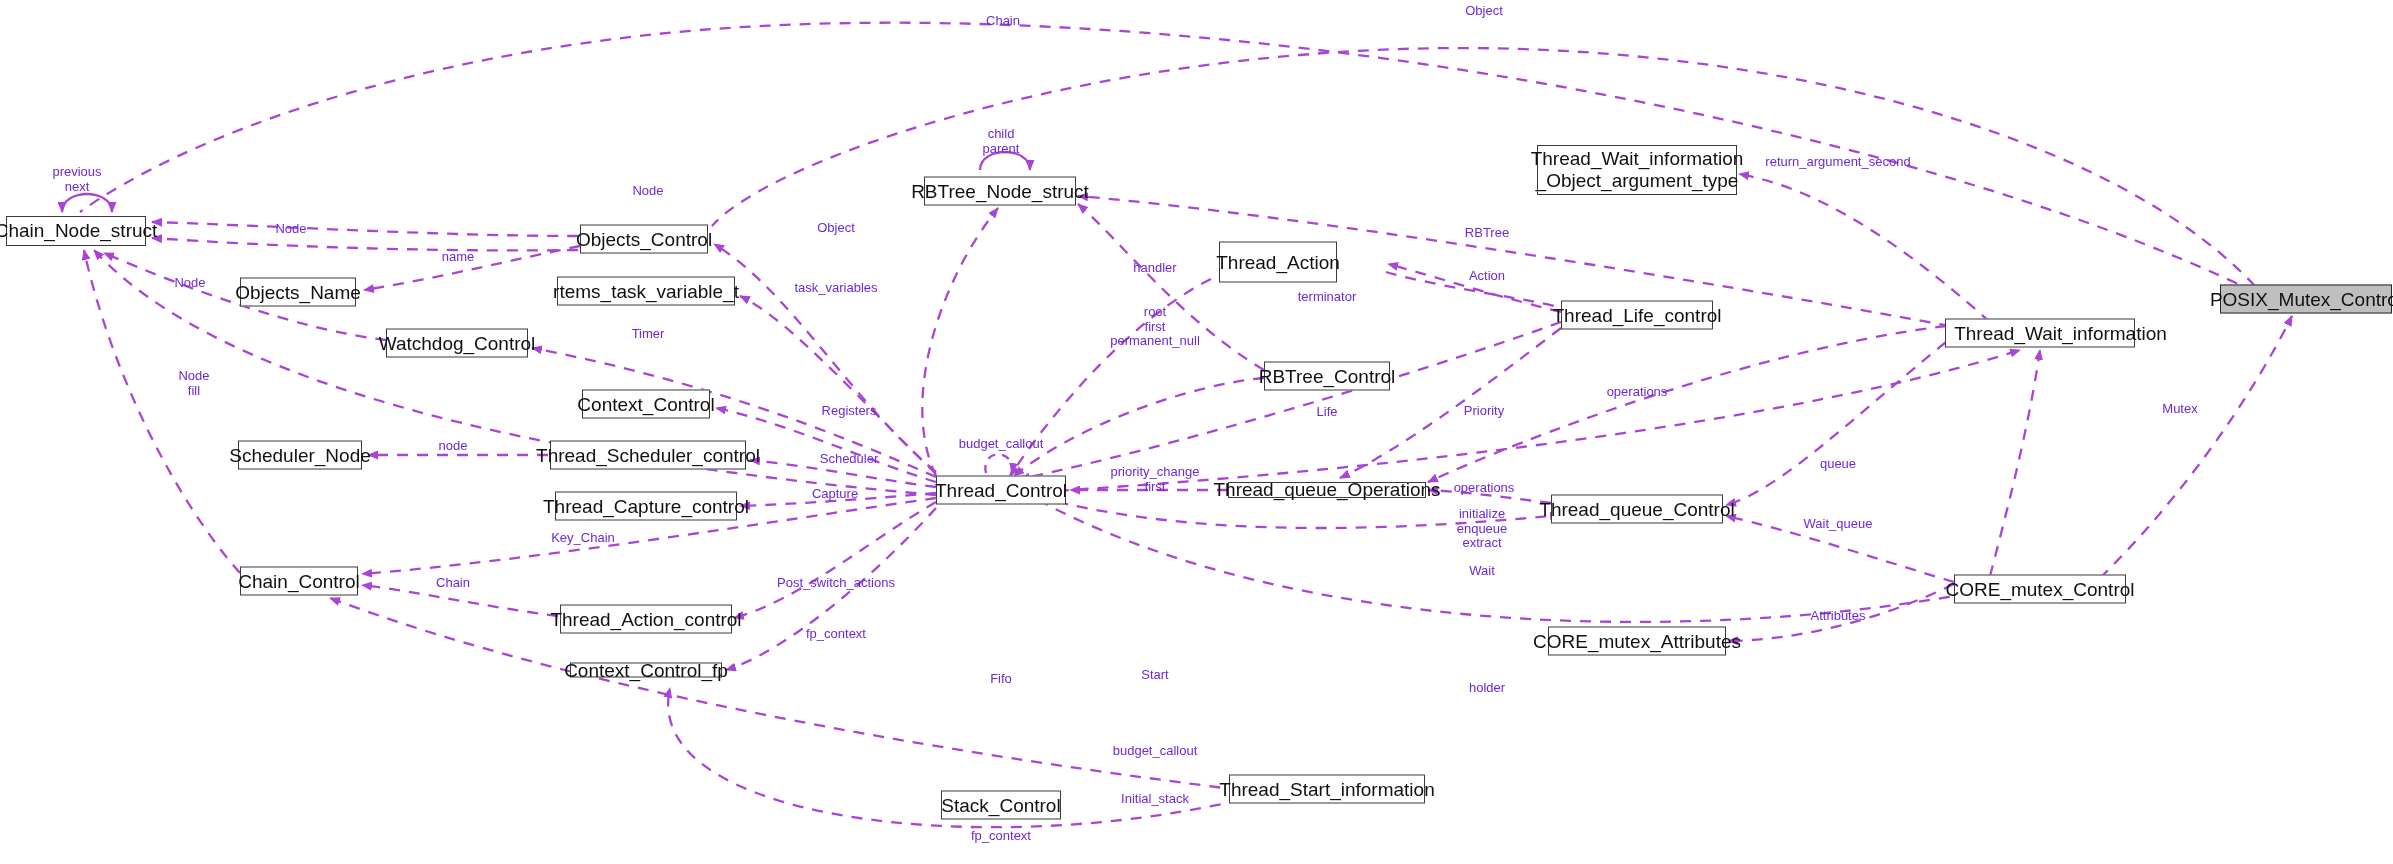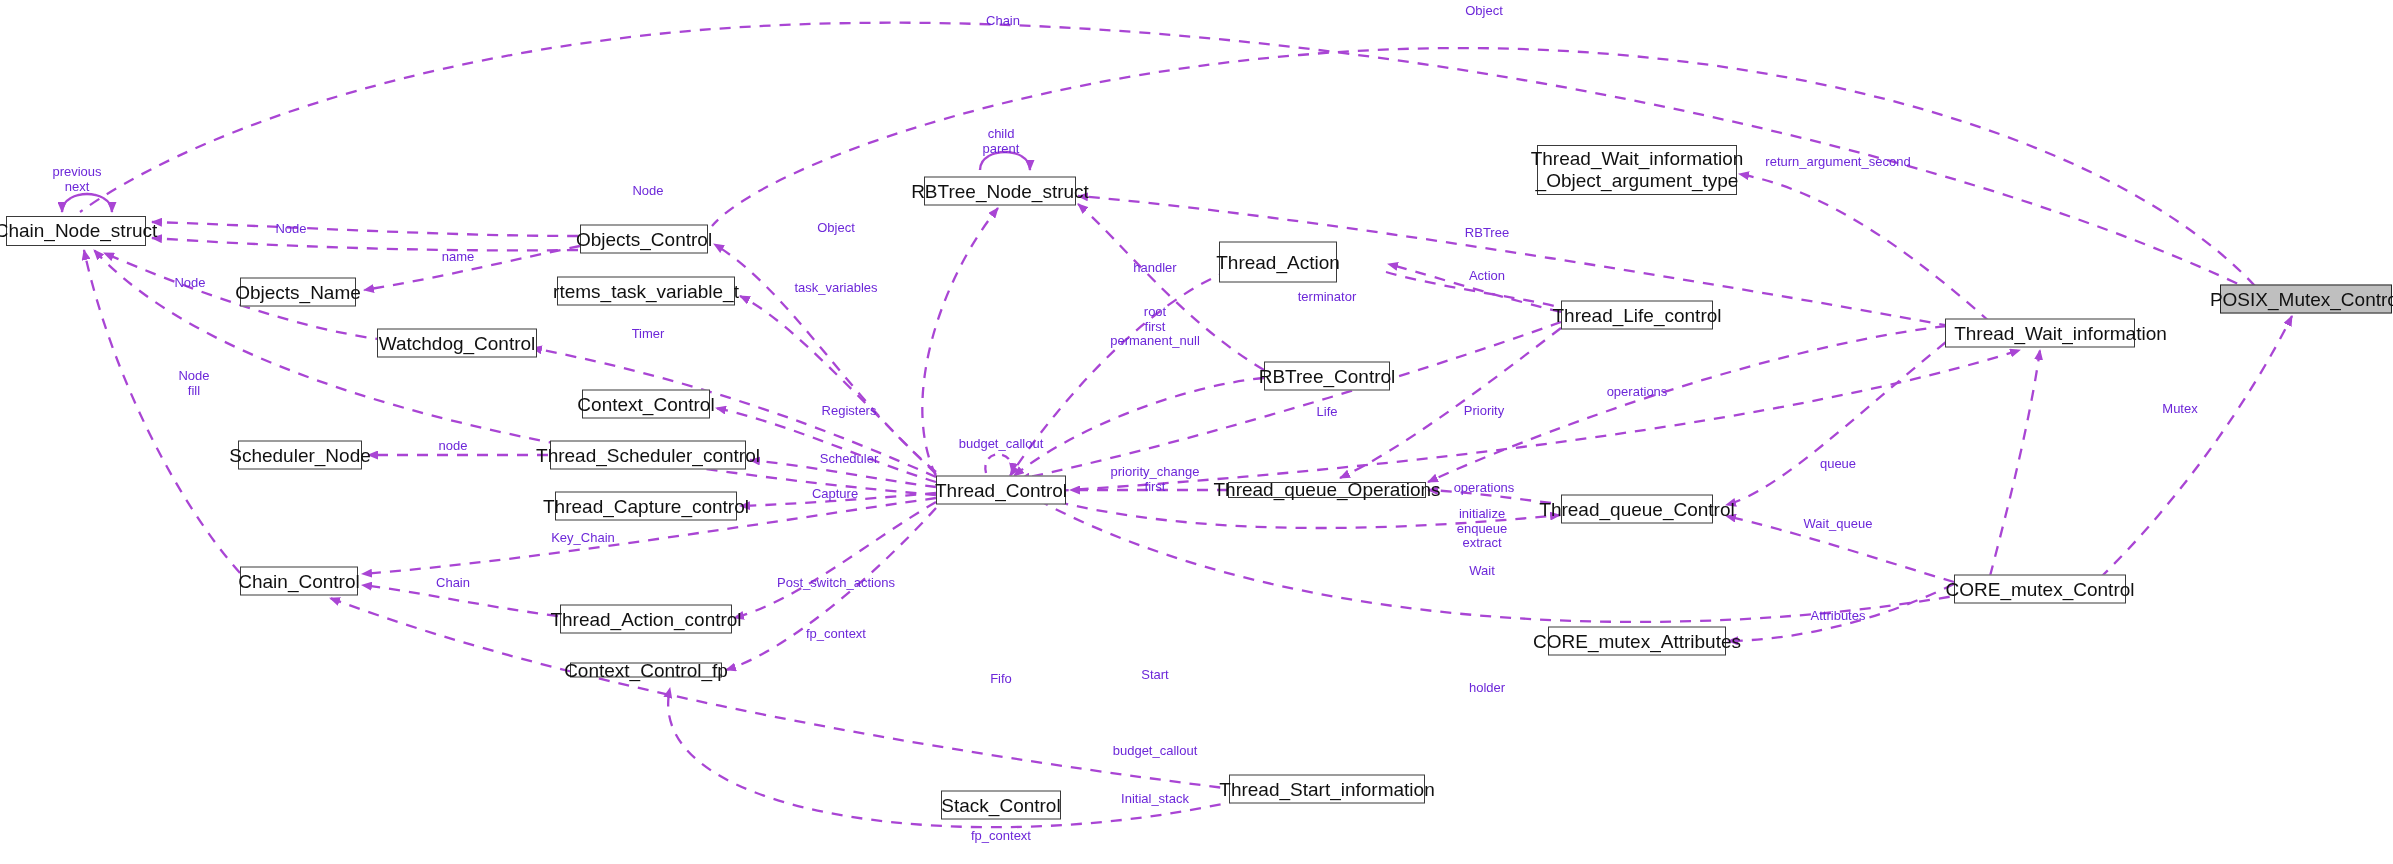--- a/index.html
+++ b/index.html
@@ -160,41 +160,41 @@
       <path d="M1038,492 C1400,470 1800,420 2020,350"></path>
 
       <path d="M1990,576 C2010,500 2030,420 2040,350"></path>
 
       <path d="M2100,578 C2180,500 2250,400 2292,316"></path>
     </g>
   </svg>
 
   <div class="node" style="left:76px;top:231px;width:140px;height:30px;">Chain_Node_struct</div>
   <div class="node" style="left:298px;top:292px;width:116px;height:29px;">Objects_Name</div>
-  <div class="node" style="left:457px;top:343px;width:160px;height:29px;">Watchdog_Control</div>
+  <div class="node" style="left:457px;top:343px;width:142px;height:29px;">Watchdog_Control</div>
   <div class="node" style="left:644px;top:239px;width:128px;height:29px;">Objects_Control</div>
   <div class="node" style="left:646px;top:291px;width:178px;height:29px;">rtems_task_variable_t</div>
   <div class="node" style="left:646px;top:404px;width:128px;height:29px;">Context_Control</div>
   <div class="node" style="left:300px;top:455px;width:124px;height:29px;">Scheduler_Node</div>
   <div class="node" style="left:648px;top:455px;width:196px;height:29px;">Thread_Scheduler_control</div>
   <div class="node" style="left:646px;top:506px;width:182px;height:29px;">Thread_Capture_control</div>
   <div class="node" style="left:299px;top:581px;width:118px;height:29px;">Chain_Control</div>
   <div class="node" style="left:646px;top:619px;width:172px;height:29px;">Thread_Action_control</div>
   <div class="node" style="left:646px;top:670px;width:152px;height:15px;">Context_Control_fp</div>
   <div class="node" style="left:1000px;top:191px;width:152px;height:29px;">RBTree_Node_struct</div>
   <div class="node" style="left:1001px;top:490px;width:130px;height:29px;">Thread_Control</div>
   <div class="node" style="left:1001px;top:805px;width:120px;height:29px;">Stack_Control</div>
   <div class="node" style="left:1278px;top:262px;width:118px;height:41px;">Thread_Action</div>
   <div class="node" style="left:1327px;top:376px;width:126px;height:29px;">RBTree_Control</div>
   <div class="node" style="left:1327px;top:490px;width:198px;height:16px;">Thread_queue_Operations</div>
   <div class="node" style="left:1327px;top:789px;width:196px;height:29px;">Thread_Start_information</div>
   <div class="node" style="left:1637px;top:170px;width:200px;height:50px;">Thread_Wait_information
 _Object_argument_type</div>
   <div class="node" style="left:1637px;top:315px;width:152px;height:29px;">Thread_Life_control</div>
-  <div class="node" style="left:1637px;top:509px;width:152px;height:29px;">Thread_queue_Control</div>
+  <div class="node" style="left:1637px;top:509px;width:172px;height:29px;">Thread_queue_Control</div>
   <div class="node" style="left:1637px;top:641px;width:178px;height:29px;">CORE_mutex_Attributes</div>
   <div class="node" style="left:2040px;top:333px;width:190px;height:29px;padding-left:48px;">Thread_Wait_information</div>
   <div class="node" style="left:2040px;top:589px;width:172px;height:29px;">CORE_mutex_Control</div>
   <div class="node focus" style="left:2306px;top:299px;width:172px;height:29px;">POSIX_Mutex_Control</div>
 
   <div class="edge-label" style="left:77px;top:180px;">previous
 next</div>
   <div class="edge-label" style="left:291px;top:229px;">Node</div>
   <div class="edge-label" style="left:648px;top:191px;">Node</div>
   <div class="edge-label" style="left:190px;top:283px;">Node</div>

